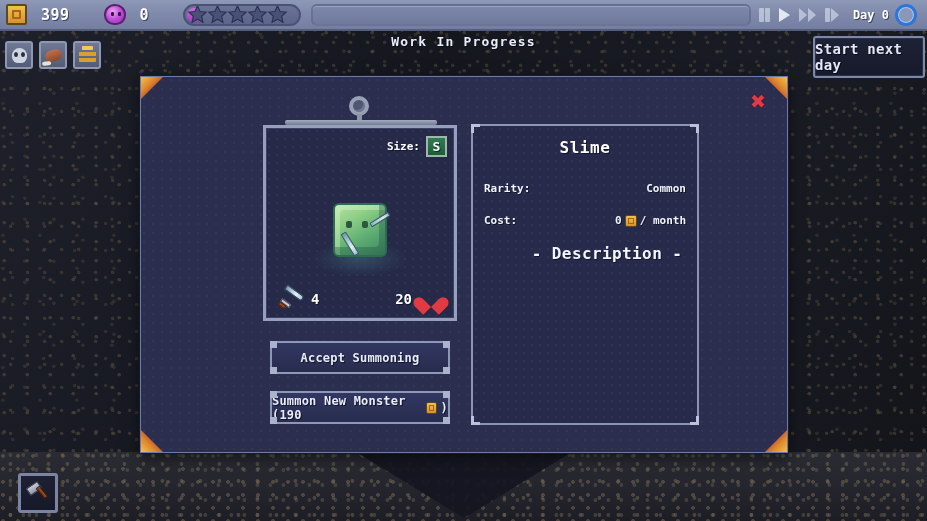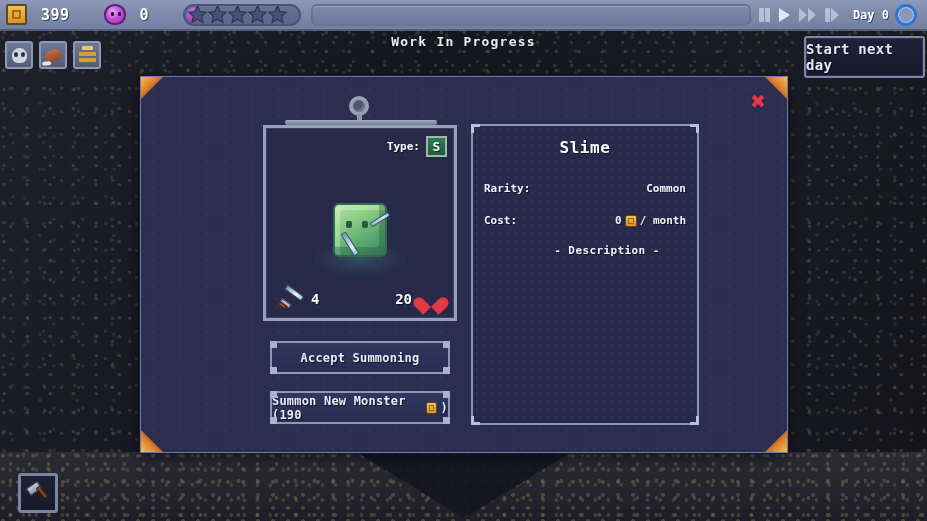--- a/index.html
+++ b/index.html
@@ -252,21 +252,21 @@
     font-size: 13px;
     font-weight: bold;
     letter-spacing: 1.2px;
     text-shadow: 1px 1px 0 #0c0e16;
   }
 
   
   .start-day {
     position: absolute;
     right: 2px; top: 36px;
-    width: 121px; height: 42px;
+    width: 112px; height: 42px;
     background: linear-gradient(180deg, #1e2236 0%, #171a2b 100%);
     border: 2px solid #7d88a8;
     border-radius: 3px;
     display: flex; align-items: center; justify-content: center;
     box-shadow: inset 0 0 0 1px #2a3048;
   }
   .start-day span {
     color: #e3e9f6;
     font-family: "DejaVu Sans Mono", monospace;
     font-size: 14px;
@@ -579,21 +579,21 @@
   .kv .v { display: flex; align-items: center; gap: 3px; }
   .kv-rarity { margin-top: 25px; }
   .kv-cost { margin-top: 19px; }
   .kv-type { margin-top: 66px; }
 
   .desc-head {
     text-align: center;
     margin-top: 17px;
     color: #f2f5fc;
     font-family: "DejaVu Sans Mono", monospace;
-    font-size: 11px;
+    font-size: 16px;
     font-weight: bold;
     letter-spacing: 0.4px;
     text-shadow: 1px 1px 0 #13162b;
     padding-left: 44px;
   }
   .desc-body {
     margin: 16px 10px 0 10px;
     text-align: center;
     color: #eef1f9;
     font-family: "DejaVu Sans Mono", monospace;
@@ -746,21 +746,21 @@
   </div>
 
   <div class="hook">
     <div class="ring"></div>
     <div class="stem"></div>
   </div>
   <div class="hook-bar"></div>
 
   <div class="mon-card">
     <div class="size-row">
-      <div class="size-label">Type:</div>
+      <div class="size-label">Size:</div>
       <div class="size-badge">S</div>
     </div>
 
     <div class="mon-stage">
       <div class="mon-shadow"></div>
       <div class="slime">
         <div class="body"></div>
         <div class="eye l"></div>
         <div class="eye r"></div>
         <div class="sword-a"></div>

